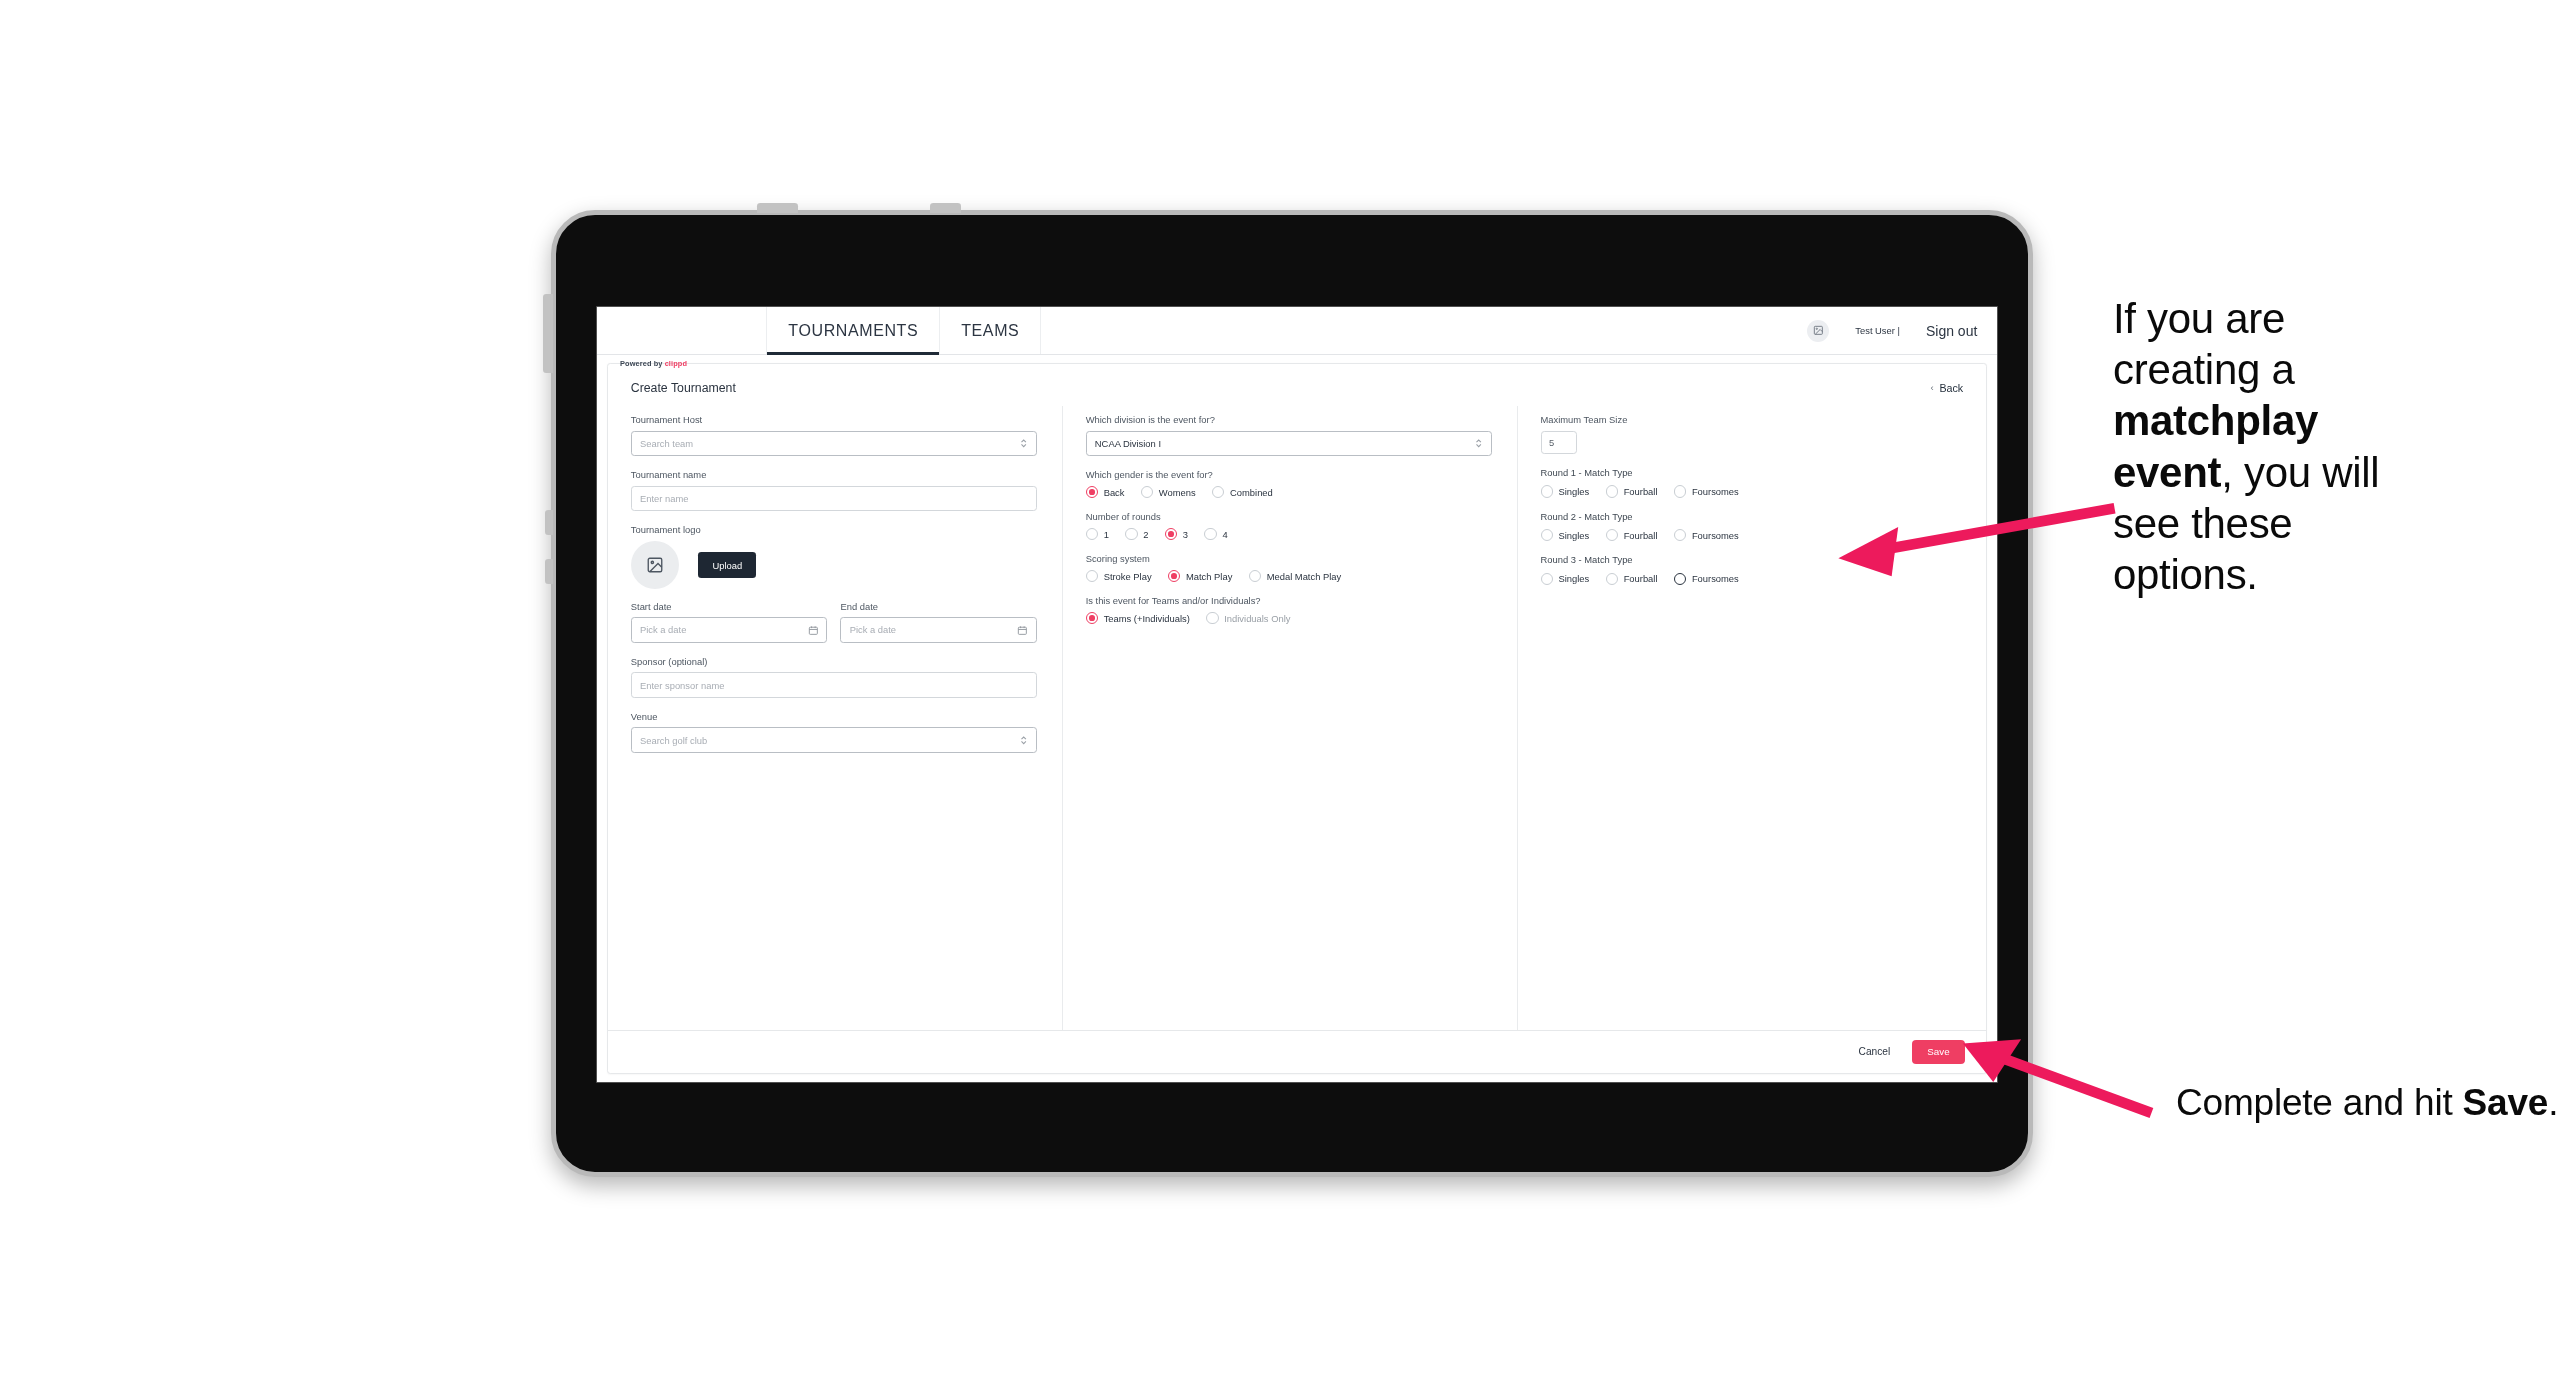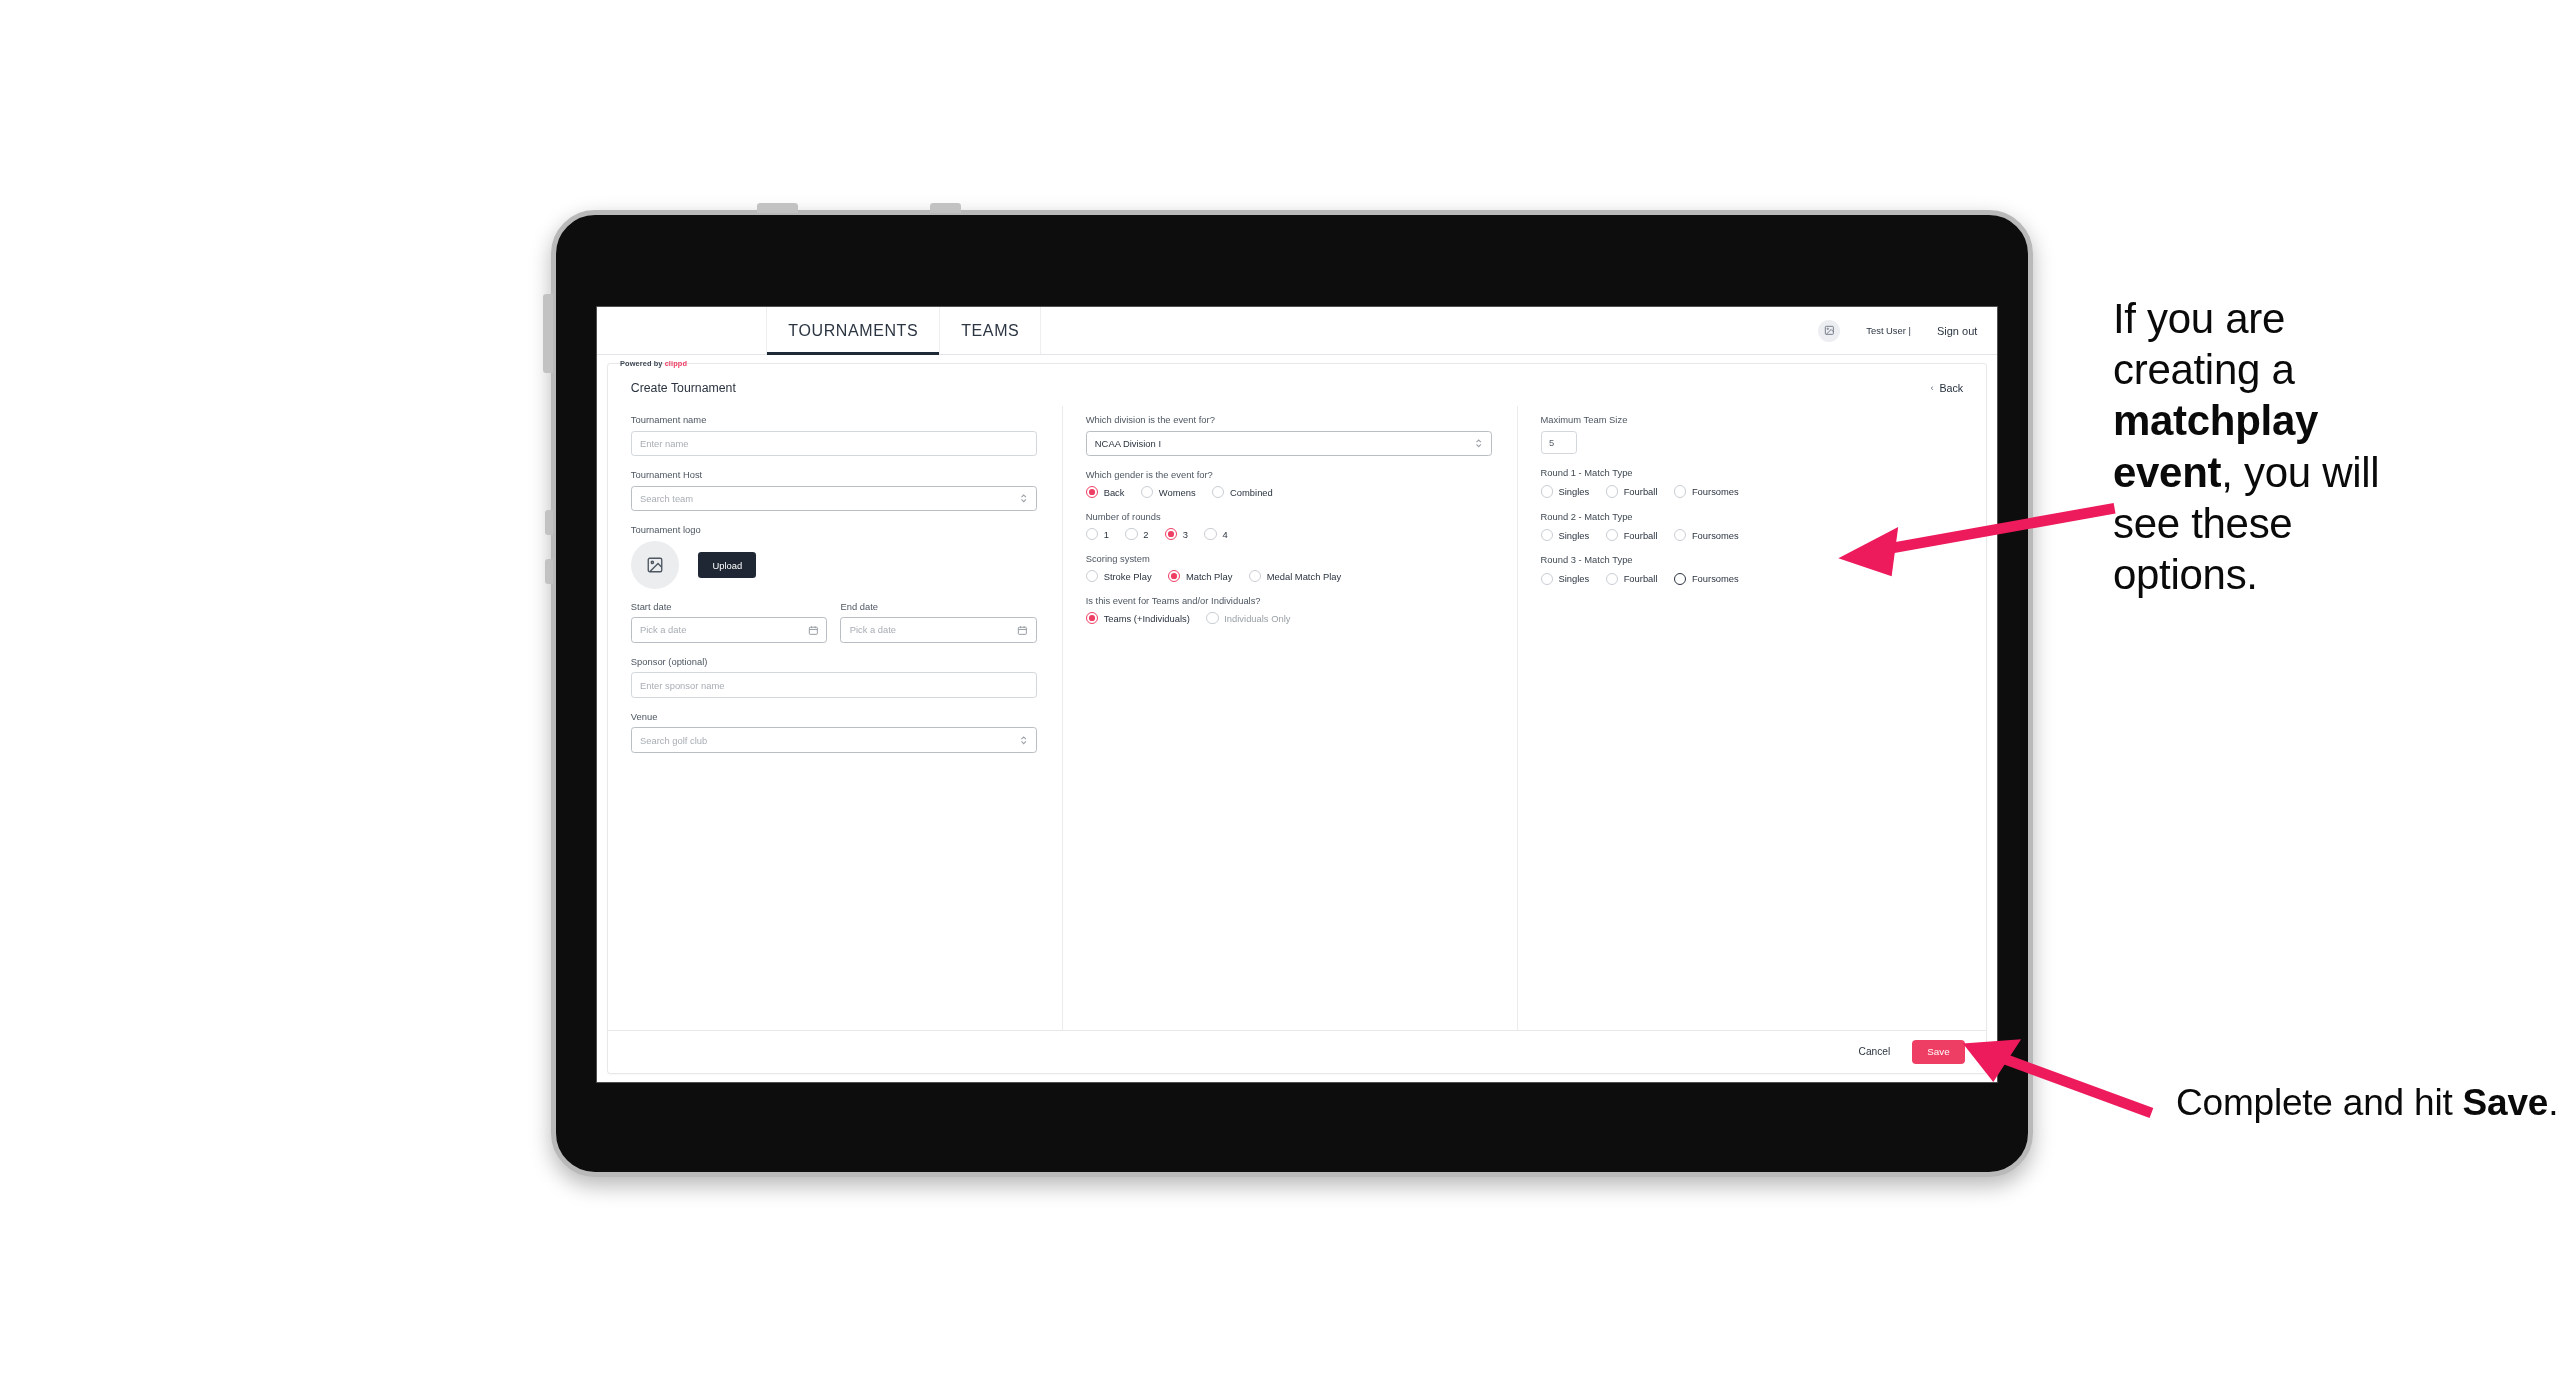--- a/index.html
+++ b/index.html
@@ -97,21 +97,21 @@
     display: flex; align-items: center; gap: 26px;
     padding-right: 19.7px;
   }
   .avatar {
     width: 22px; height: 22px; border-radius: 50%;
     background: #eceef1;
     display: flex; align-items: center; justify-content: center;
   }
   .avatar svg { width: 10.7px; height: 10.7px; }
   .user-label { font-size: 9.4px; color: #2c3542; }
-  .signout { font-size: 11px; color: #2c3542; cursor: pointer; }
+  .signout { font-size: 14px; color: #2c3542; cursor: pointer; }
 
   
   .page-wrap { padding: 8.2px 9.8px 8.2px 9.8px; background: #fff; height: calc(100% - 48px); }
   .card {
     background: #ffffff;
     border: 0.8px solid #e6e8ea;
     border-radius: 3.3px;
     height: 100%;
     display: flex;
     flex-direction: column;
@@ -309,35 +309,35 @@
               <span class="back-chev">‹</span>
               <span>Back</span>
             </div>
           </div>
 
           <div class="card-body">
 
             <div class="col col-1">
 
               <div class="field">
-                <span class="label">Tournament name</span>
-                <div class="input light">
-                  <span class="ph">Enter name</span>
-                </div>
-              </div>
-
-              <div class="field">
                 <span class="label">Tournament Host</span>
                 <div class="input">
                   <span class="ph">Search team</span>
                   <span class="trail">
                     <svg width="7.4" height="10.7" viewBox="0 0 10 14" fill="none" stroke="#9aa0a7" stroke-width="1.4">
                         <path d="M2 5.5L5 2.5l3 3M2 8.5l3 3 3-3"></path>
                       </svg>
                   </span>
+                </div>
+              </div>
+
+              <div class="field">
+                <span class="label">Tournament name</span>
+                <div class="input light">
+                  <span class="ph">Enter name</span>
                 </div>
               </div>
 
               <div>
                 <span class="label">Tournament logo</span>
                 <div class="logo-row">
                   <div class="logo-circle">
                     <svg viewBox="0 0 24 24" fill="none" stroke="#4d5661" stroke-width="1.8">
                       <rect x="3" y="3" width="18" height="18" rx="2"></rect>
                       <circle cx="8.5" cy="8.5" r="1.5"></circle>

